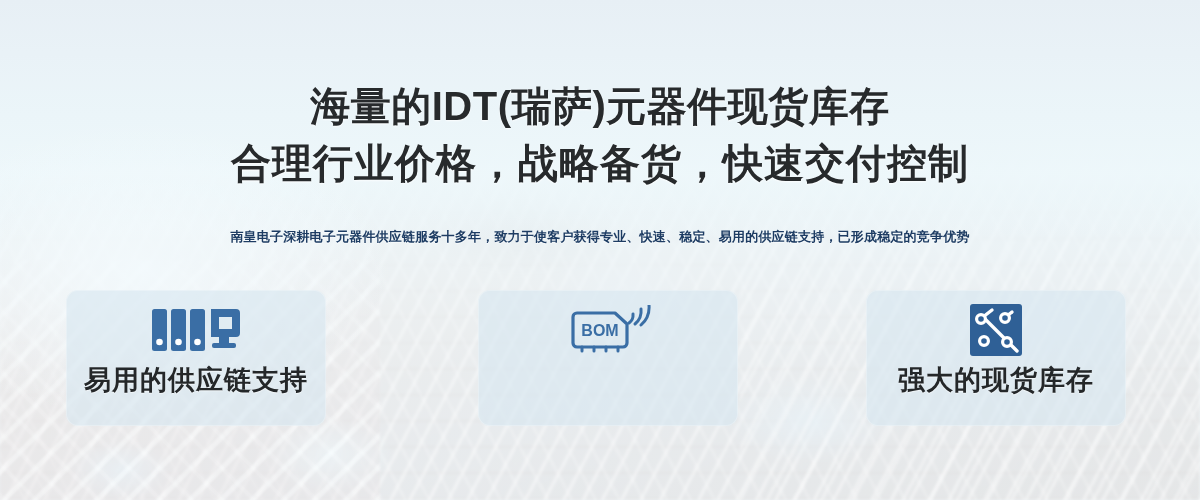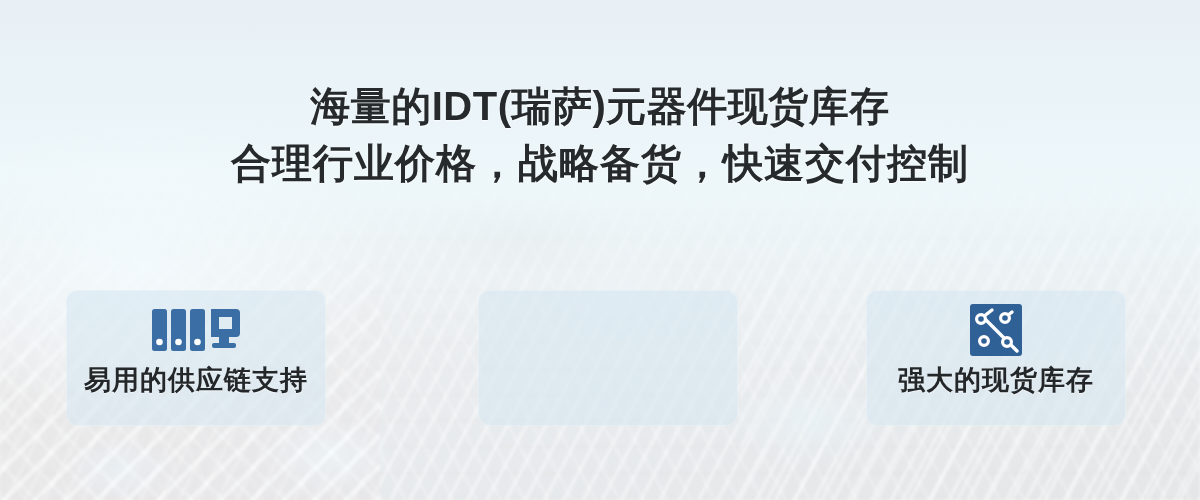--- a/index.html
+++ b/index.html
@@ -219,20 +219,21 @@
   <div class="bg-wash-top"></div>
   <div class="bg-glow-left"></div>
 
   <div class="content">
 
     <div class="headline">
       <div class="line1">海量的IDT(瑞萨)元器件现货库存</div>
       <div class="line2">合理行业价格，战略备货，快速交付控制</div>
     </div>
 
+    <div class="subtitle">南皇电子深耕电子元器件供应链服务十多年，致力于使客户获得专业、快速、稳定、易用的供应链支持，已形成稳定的竞争优势</div>
 
     <div class="cards">
 
       <div class="card card-1">
         <div class="card-icon">
           <svg width="92" height="46" viewBox="0 0 92 46" aria-hidden="true">
             <g fill="#3a6ea5">
               <rect x="2" y="2" width="15" height="42" rx="2.5"></rect>
               <rect x="21" y="2" width="15" height="42" rx="2.5"></rect>
               <rect x="40" y="2" width="15" height="42" rx="2.5"></rect>
@@ -245,20 +246,37 @@
             <path d="M61 2 H86 a4 4 0 0 1 4 4 V26 a4 4 0 0 1 -4 4 H61 V22 H82 V10 H61 Z" fill="#3a6ea5"></path>
             <rect x="61" y="2" width="8" height="28" fill="#3a6ea5"></rect>
             <rect x="69" y="30" width="10" height="6" fill="#3a6ea5"></rect>
             <rect x="62" y="36" width="24" height="5" rx="2" fill="#3a6ea5"></rect>
           </svg>
         </div>
         <div class="card-label">易用的供应链支持</div>
       </div>
 
       <div class="card card-2">
+        <div class="card-icon">
+          <svg width="86" height="50" viewBox="0 0 86 50" aria-hidden="true">
+            <path d="M8 12 a4 4 0 0 1 4 -4 H50 L62 19 V38 a4 4 0 0 1 -4 4 H12 a4 4 0 0 1 -4 -4 Z" fill="none" stroke="#3a6ea5" stroke-width="3.2" stroke-linejoin="round"></path>
+            <g stroke="#3a6ea5" stroke-width="3" stroke-linecap="round">
+              <line x1="17" y1="42" x2="17" y2="46"></line>
+              <line x1="29" y1="42" x2="29" y2="46"></line>
+              <line x1="41" y1="42" x2="41" y2="46"></line>
+              <line x1="53" y1="42" x2="53" y2="46"></line>
+            </g>
+            <text x="35" y="31" text-anchor="middle" font-family="Liberation Sans, sans-serif" font-size="16" font-weight="bold" fill="#3a6ea5">BOM</text>
+            <g fill="none" stroke="#3a6ea5" stroke-width="3" stroke-linecap="round">
+              <path d="M64 18 a10 10 0 0 0 4 -9"></path>
+              <path d="M70 19 a17 17 0 0 0 6 -15"></path>
+              <path d="M76 20 a24 24 0 0 0 8 -20"></path>
+            </g>
+          </svg>
+        </div>
       </div>
 
       <div class="card card-3">
         <div class="card-icon">
           <svg width="52" height="52" viewBox="0 0 52 52" aria-hidden="true">
             <rect x="0" y="0" width="52" height="52" rx="3" fill="#2f6096"></rect>
             <g stroke="#ffffff" stroke-width="3.4" stroke-linecap="round" fill="none">
               <line x1="13" y1="13" x2="22" y2="6"></line>
               <line x1="15" y1="15" x2="37" y2="37"></line>
               <line x1="33" y1="15" x2="42" y2="8"></line>

